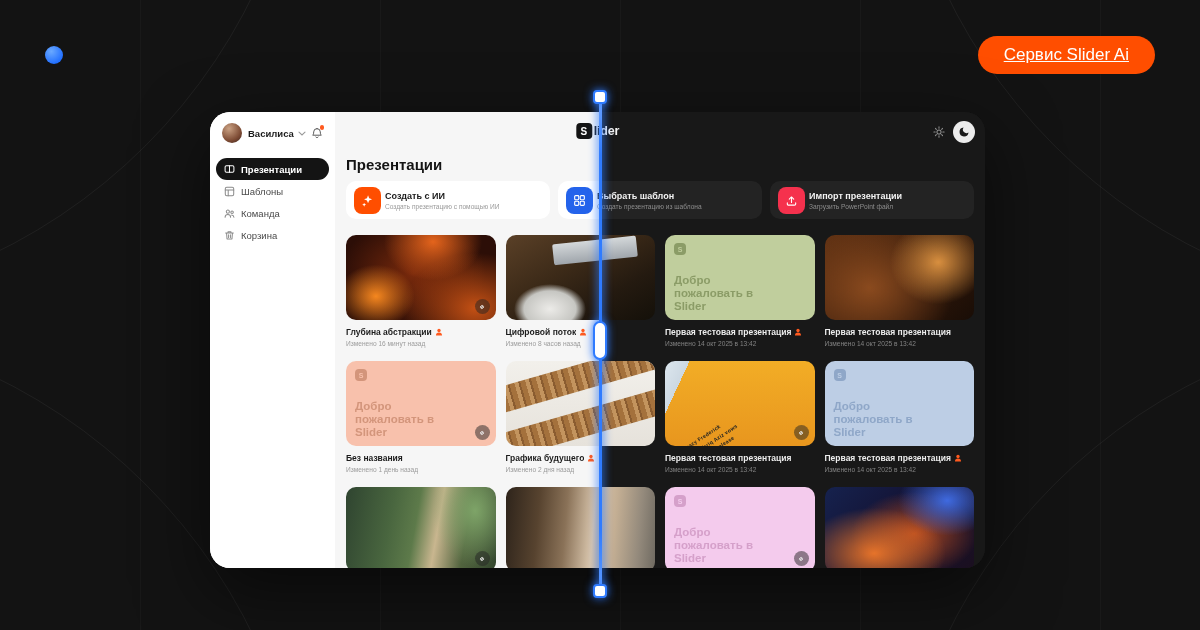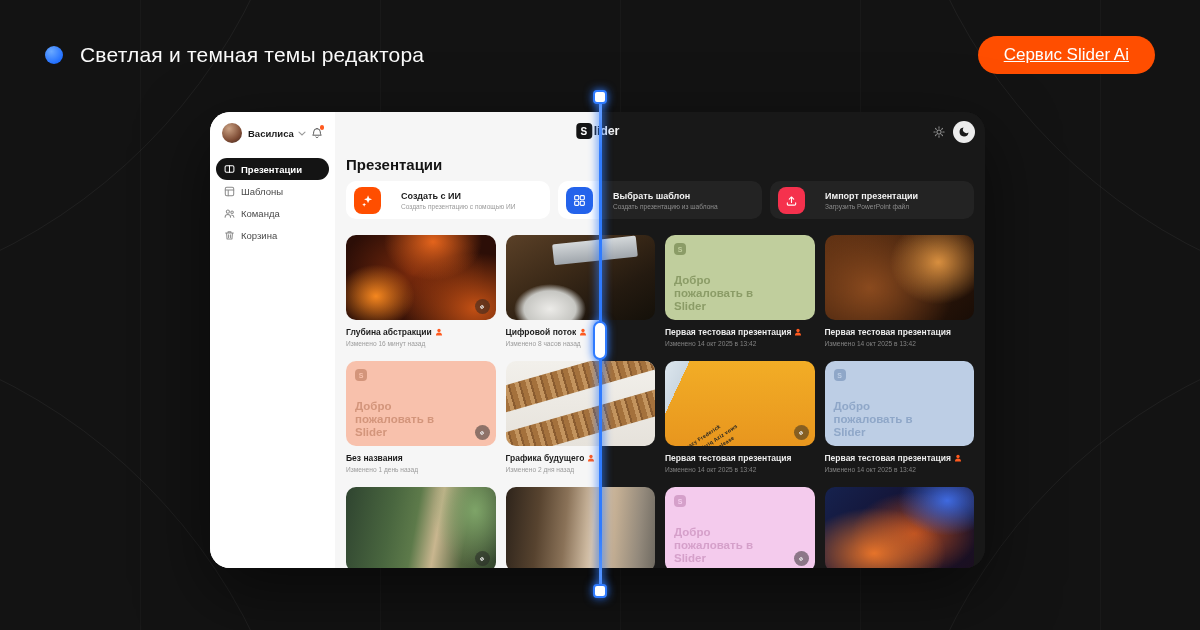--- a/index.html
+++ b/index.html
@@ -67,21 +67,21 @@
   .app.dark .tg.active { background:#ececec; }
 
   
   .content { position:absolute; left:125px; right:0; top:0; bottom:0; background:#f6f6f6; overflow:hidden; }
   .app.dark .content { background:#181818; }
   .heading { margin:44px 0 0 11px; font-size:15px; font-weight:700; color:#141414; }
   .app.dark .heading { color:#fafafa; }
 
   .actions { display:flex; gap:8px; margin:8px 11px 0 11px; }
   .action-card { flex:1; background:#fff; border-radius:10px; height:38px; display:flex; align-items:center;
-                 padding:0 8px; gap:20px; cursor:pointer; }
+                 padding:0 8px; gap:4px; cursor:pointer; }
   .app.dark .action-card { background:#232323; }
   .aicon { width:27px; height:27px; border-radius:8px; flex:none; display:flex; align-items:center; justify-content:center; color:#fff; }
   .aicon.ic-orange { background:#ff4e00; }
   .aicon.ic-blue { background:#2463eb; }
   .aicon.ic-red { background:#f5314d; }
   .a-title { font-size:9px; font-weight:700; color:#1a1a1a; }
   .a-sub { font-size:6.6px; color:#9a9a9a; margin-top:2px; }
   .app.dark .a-title { color:#f2f2f2; }
   .app.dark .a-sub { color:#8d8d8d; }
 
@@ -162,21 +162,20 @@
   <div class="arc arc-tr"></div>
   <div class="arc arc-br"></div>
   <div class="vline" style="left:140px"></div>
   <div class="vline" style="left:380px"></div>
   <div class="vline" style="left:620px"></div>
   <div class="vline" style="left:860px"></div>
   <div class="vline" style="left:1100px"></div>
 
   <header class="topbar">
     <span class="accent-dot"></span>
-    <h1 class="page-title">Светлая и темная темы редактора</h1>
     <div class="cta">Сервис Slider Ai</div>
   </header>
 
   <div class="window" id="window">
 
     <div class="app light" id="app-root">
       <aside class="sidebar">
         <div class="user-row">
           <span class="avatar"></span>
           <span class="user-name">Василиса</span>

